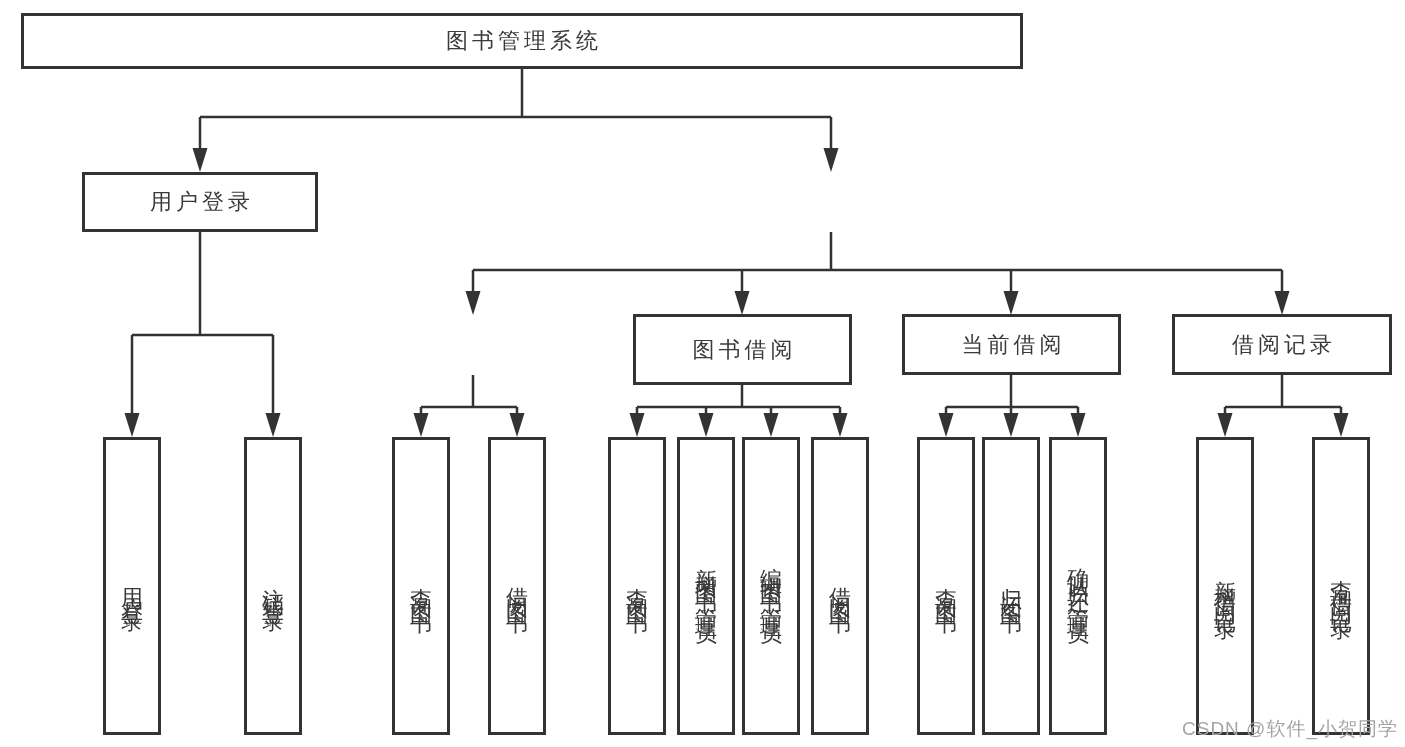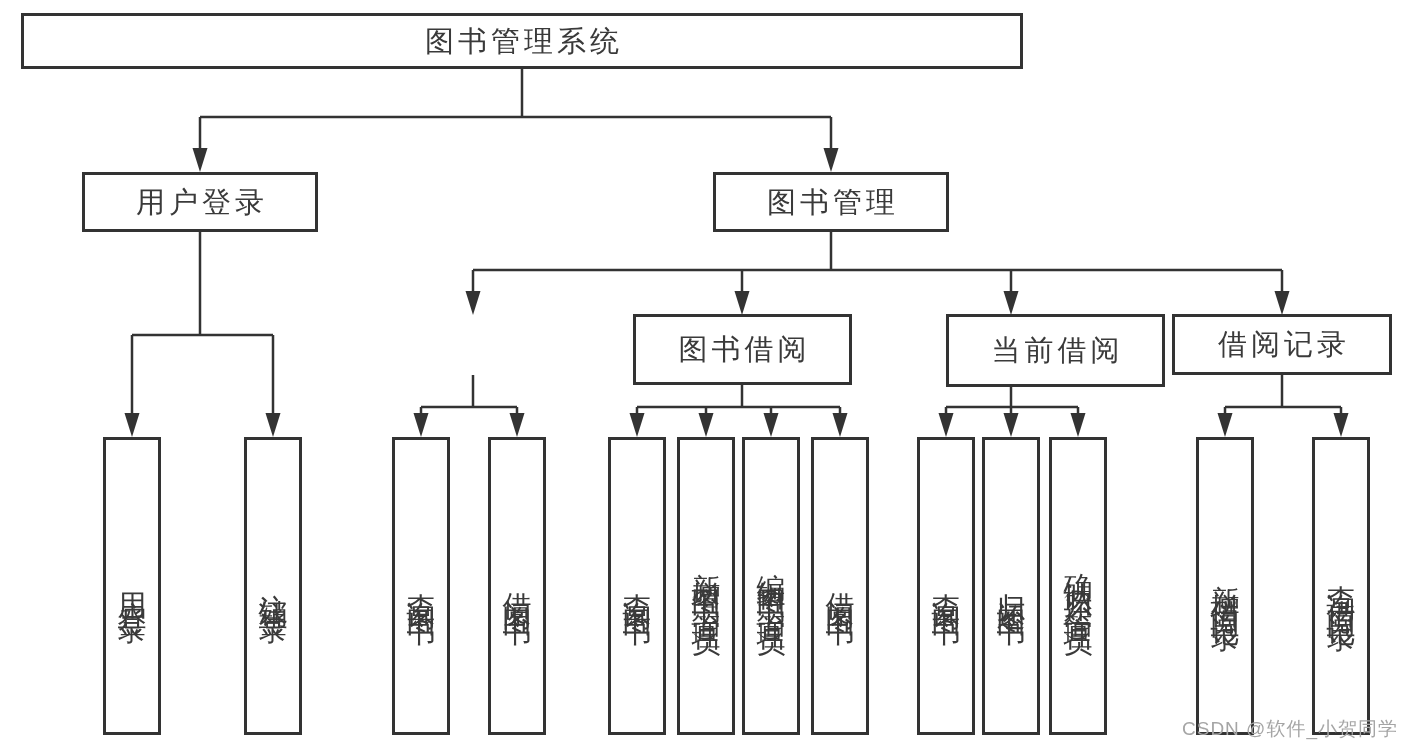--- a/index.html
+++ b/index.html
@@ -11,21 +11,21 @@
     overflow:hidden;
   }
   .canvas svg { position:absolute; left:0; top:0; width:1405px; height:747px; }
   .box {
     position:absolute;
     box-sizing:border-box;
     background:#ffffff;
     border:3px solid #333333;
     display:flex; align-items:center; justify-content:center;
     color:#3a3a3a;
-    font-size:29px;
+    font-size:22px;
     line-height:1;
   }
   .box.h span { letter-spacing:4px; text-indent:4px; white-space:nowrap; }
   .box.v span {
     writing-mode:vertical-rl;
     letter-spacing:8px;
     white-space:nowrap;
   }
   .watermark {
     position:absolute;
@@ -107,28 +107,25 @@
     </g>
   </svg>
 
   <div class="box h" style="left:21px;top:13px;width:1002px;height:56px">
     <span>图书管理系统</span>
   </div>
 
   <div class="box h" style="left:82px;top:172px;width:236px;height:60px">
     <span>用户登录</span>
   </div>
-  <div class="box h" style="left:713px;top:172px;width:236px;height:60px">
-    <span>图书管理</span>
-  </div>
 
   <div class="box h" style="left:633px;top:314px;width:219px;height:71px">
     <span>图书借阅</span>
   </div>
-  <div class="box h" style="left:946px;top:314px;width:219px;height:73px">
+  <div class="box h" style="left:902px;top:314px;width:219px;height:61px">
     <span>当前借阅</span>
   </div>
   <div class="box h" style="left:1172px;top:314px;width:220px;height:61px">
     <span>借阅记录</span>
   </div>
 
   <div class="box v" style="left:103px;top:437px;width:58px;height:298px">
     <span>用户登录</span>
   </div>
   <div class="box v" style="left:244px;top:437px;width:58px;height:298px">

